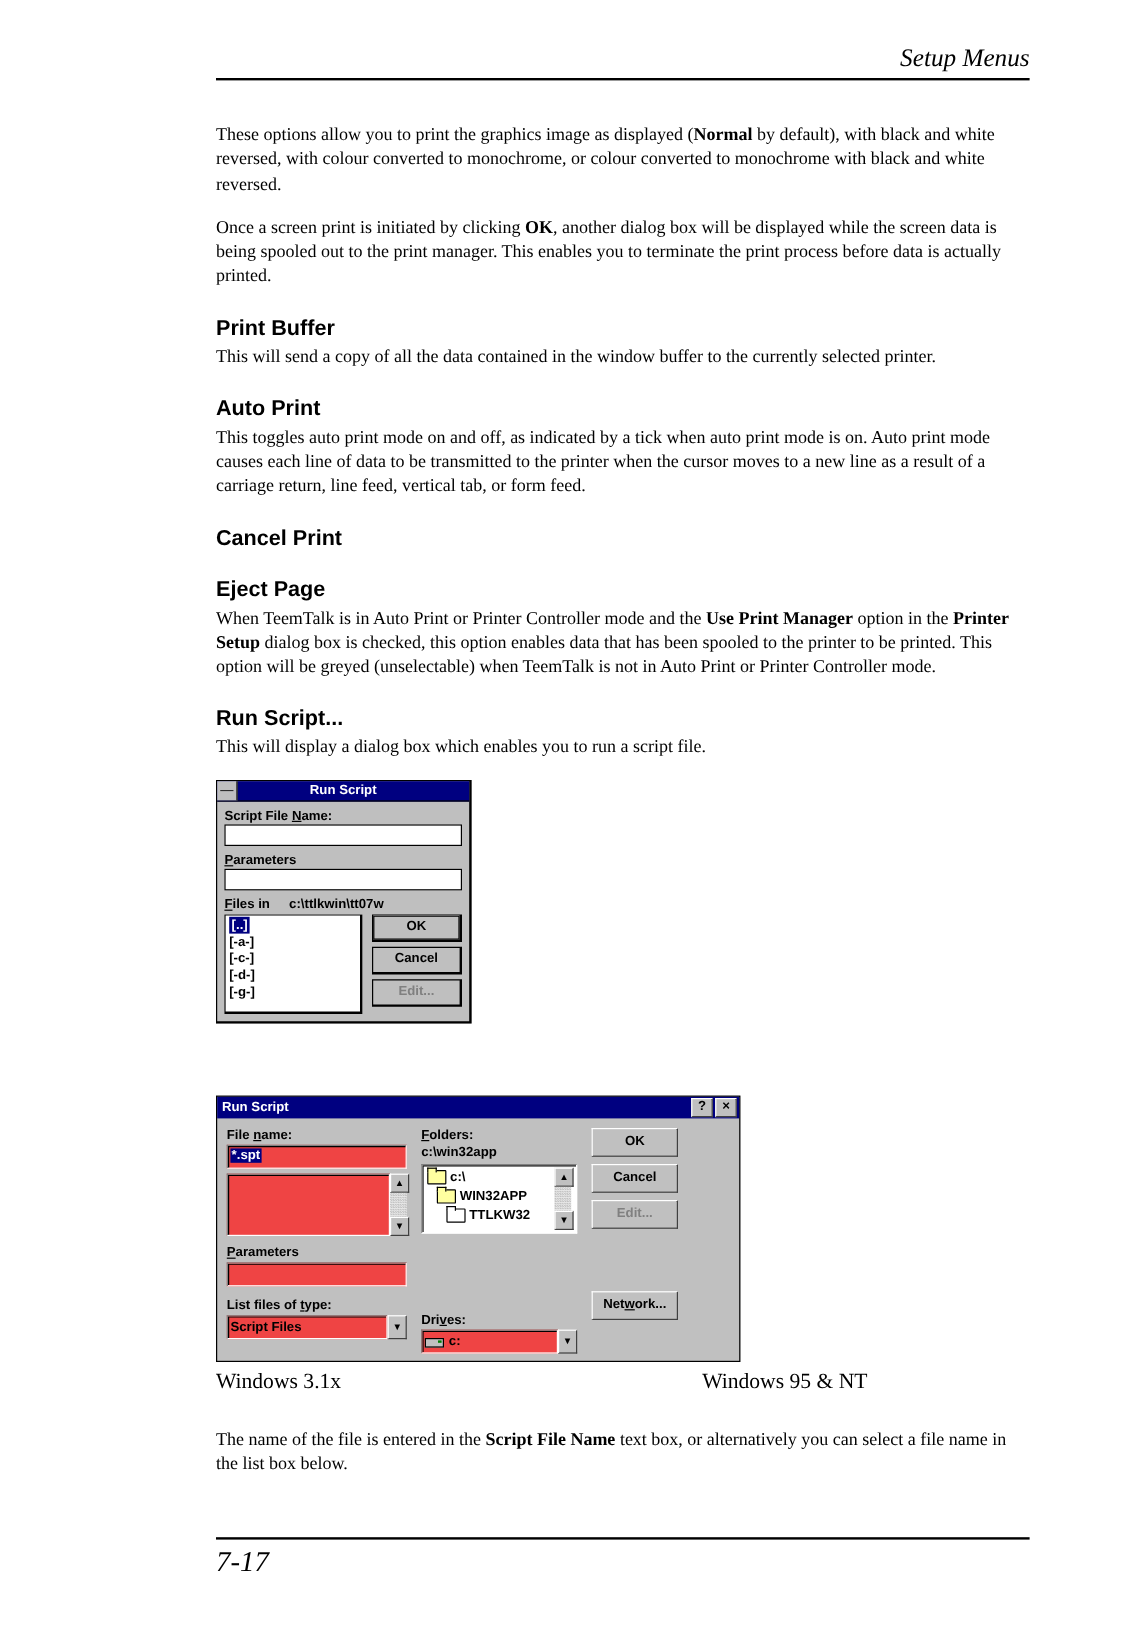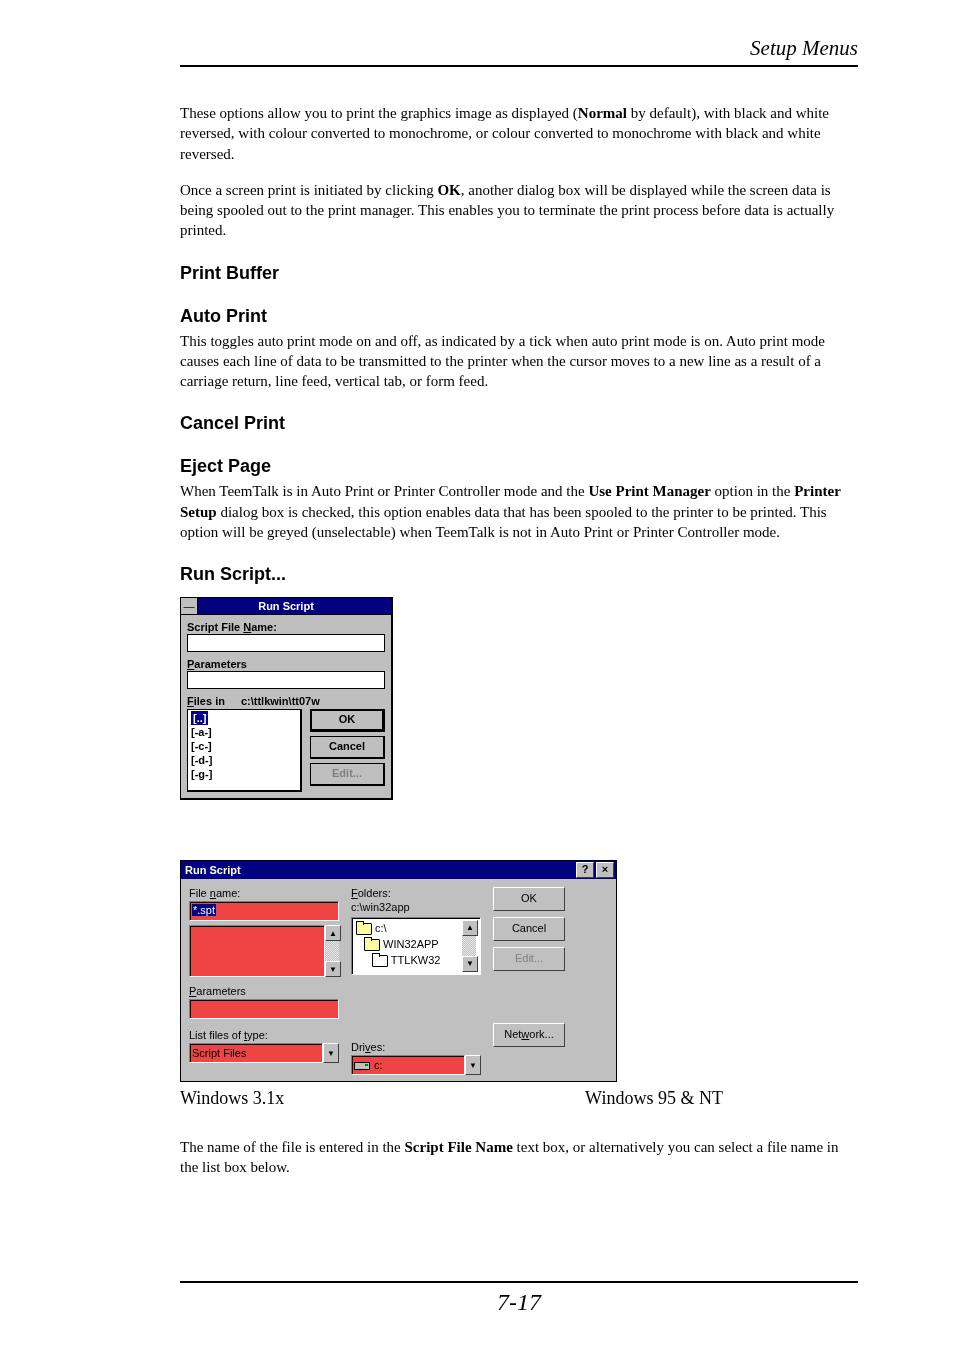--- a/index.html
+++ b/index.html
@@ -57,21 +57,21 @@
   }
   .caprow .c1 { flex: 0 0 270px; text-align: left; }
   .caprow .c2 { flex: 1; text-align: center; }
   .footer {
     position: absolute;
     bottom: 38px;
     right: 96px;
     left: 180px;
     border-top: 2px solid #000;
     padding-top: 6px;
-    text-align: center;
+    text-align: left;
     font-style: italic;
     font-size: 24px;
   }
 
   
   .dlg31 {
     border: 1px solid #000;
     border-right: 2px solid #000;
     border-bottom: 2px solid #000;
     background: #bfbfbf;
@@ -168,21 +168,21 @@
   .tbtn95 {
     width: 16px; height: 14px;
     background: #c0c0c0;
     border: 1px solid #fff;
     border-right-color: #404040; border-bottom-color: #404040;
     font-family: Arial, sans-serif;
     font-size: 11px; font-weight: bold;
     color: #000; text-align: center; line-height: 12px;
   }
   .dlg95 .body { padding: 8px; }
-  .dlg95 .row { display: flex; gap: 12px; }
+  .dlg95 .row { display: flex; gap: 12px; font-weight: bold; }
   .dlg95 .col { display: flex; flex-direction: column; }
   .lbl95 { margin-bottom: 2px; }
   .lbl95 .u { text-decoration: underline; }
   .tbox95 {
     background: #ef4444;
     border: 1px solid #808080;
     border-right-color: #fff; border-bottom-color: #fff;
     box-shadow: inset 1px 1px 0 #000;
     height: 18px; line-height: 16px;
     padding: 0 2px;
@@ -271,32 +271,34 @@
 
   <p class="body-text">
     <span>These options allow you to print the graphics image as displayed (</span><b>Normal</b><span> by default), with black and white reversed, with colour converted to monochrome, or colour converted to monochrome with black and white reversed.</span>
   </p>
 
   <p class="body-text">
     <span>Once a screen print is initiated by clicking </span><b>OK</b><span>, another dialog box will be displayed while the screen data is being spooled out to the print manager. This enables you to terminate the print process before data is actually printed.</span>
   </p>
 
   <div class="subhead">Print Buffer</div>
+  <p class="body-text">This will send a copy of all the data contained in the window buffer to the currently selected printer.</p>
 
   <div class="subhead">Auto Print</div>
   <p class="body-text">This toggles auto print mode on and off, as indicated by a tick when auto print mode is on. Auto print mode causes each line of data to be transmitted to the printer when the cursor moves to a new line as a result of a carriage return, line feed, vertical tab, or form feed.</p>
 
   <div class="subhead">Cancel Print</div>
 
   <div class="subhead">Eject Page</div>
   <p class="body-text">
     <span>When TeemTalk is in Auto Print or Printer Controller mode and the </span><b>Use Print Manager</b><span> option in the </span><b>Printer Setup</b><span> dialog box is checked, this option enables data that has been spooled to the printer to be printed. This option will be greyed (unselectable) when TeemTalk is not in Auto Print or Printer Controller mode.</span>
   </p>
 
   <div class="subhead">Run Script...</div>
+  <p class="body-text">This will display a dialog box which enables you to run a script file.</p>
 
   <div class="figrow">
 
     <div class="dlg31 fig31">
       <div class="titlebar">
         <span class="sysbox"></span>
         <span>Run Script</span>
       </div>
       <div class="body">
         <div class="lbl"><span>Script File </span><span class="u">N</span><span>ame:</span></div>

